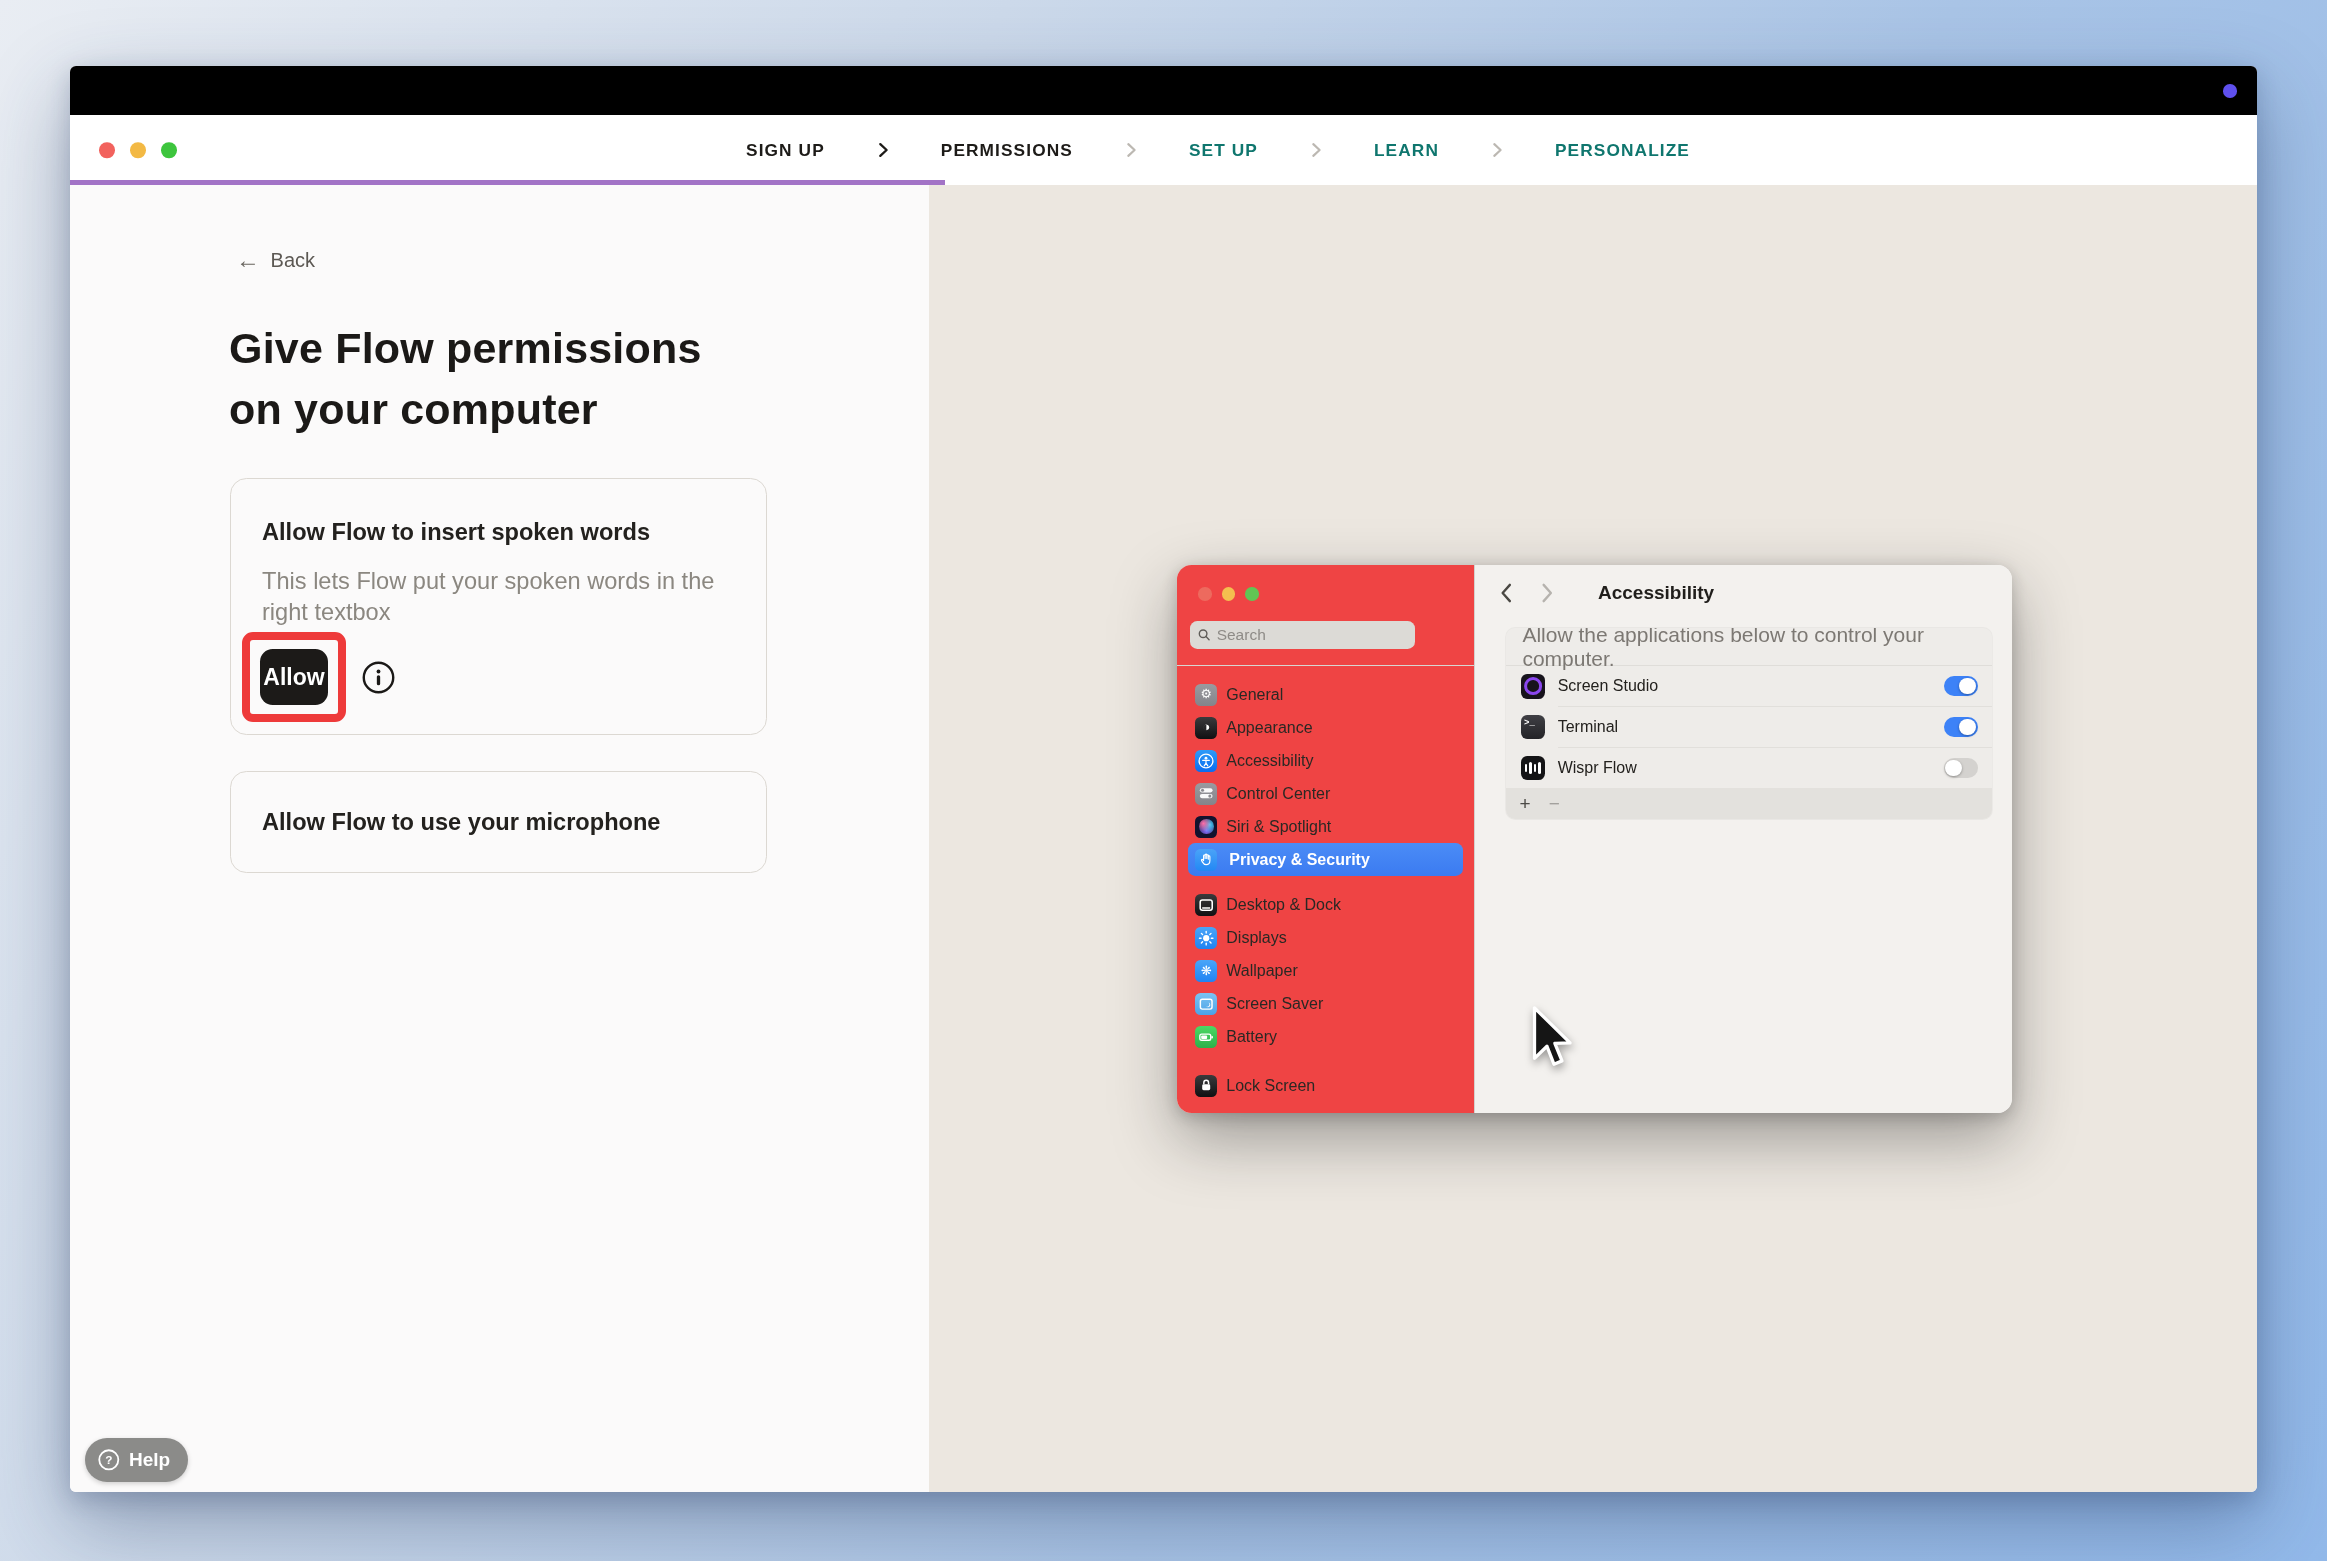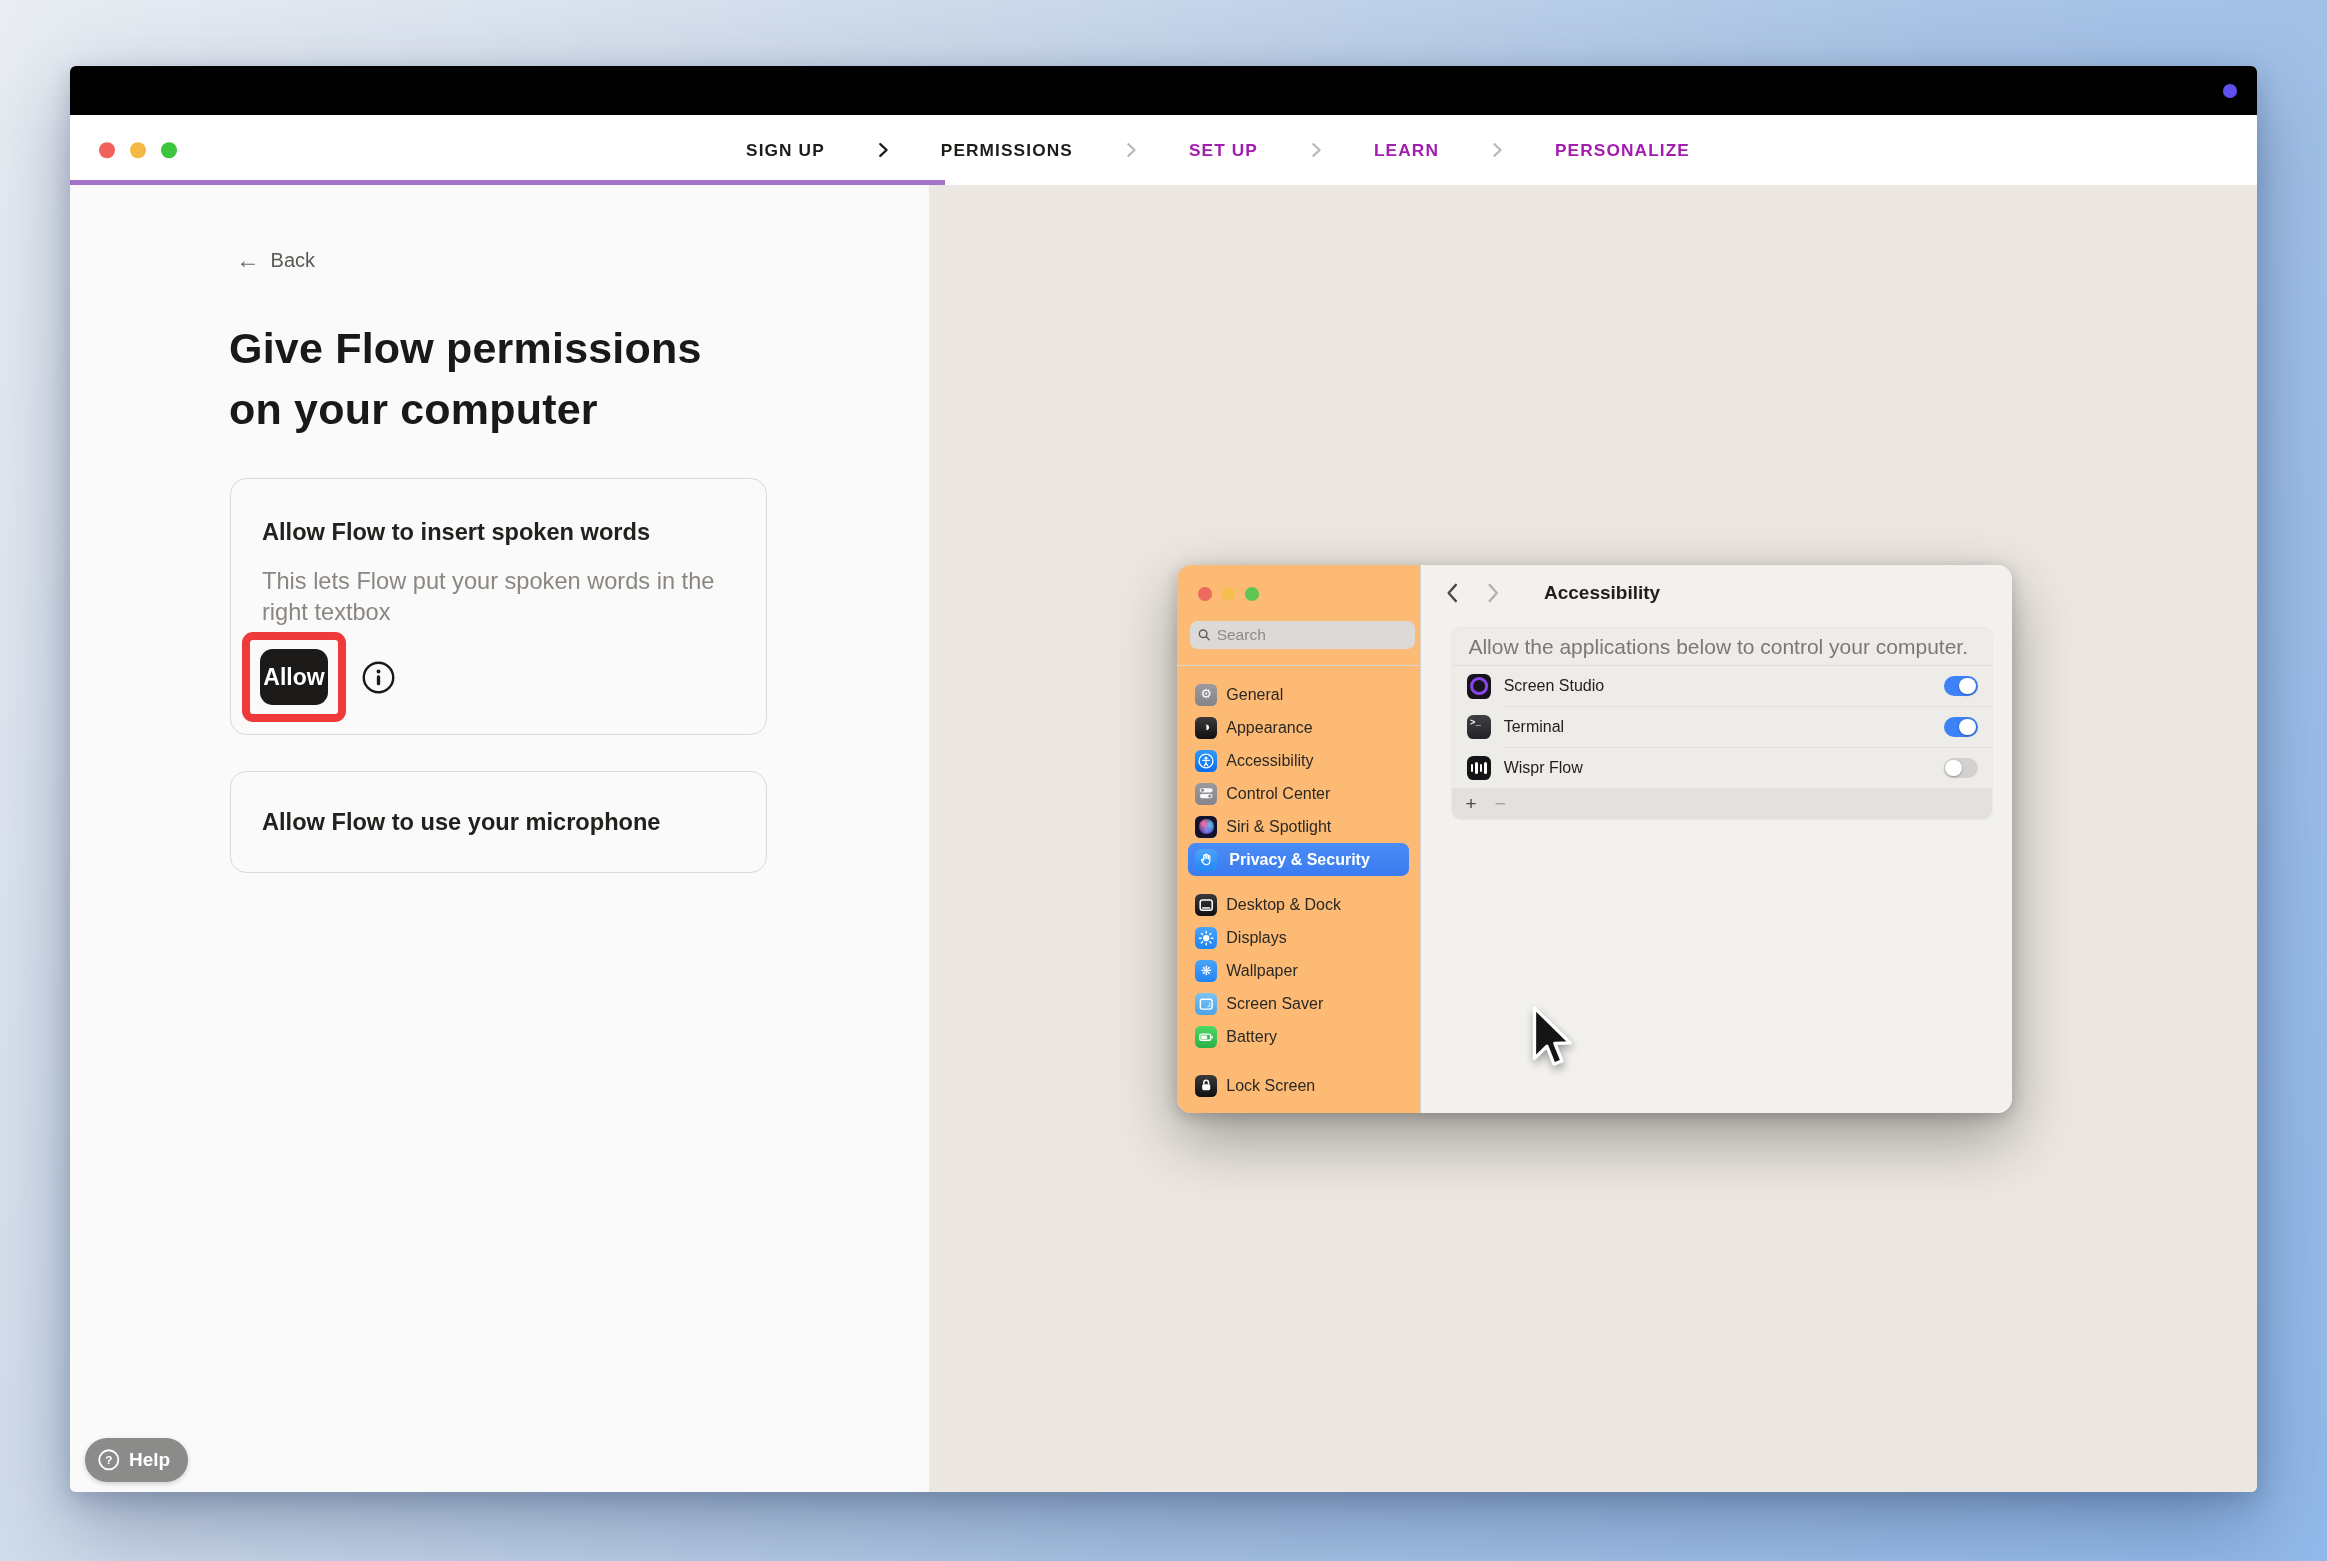--- a/index.html
+++ b/index.html
@@ -17,21 +17,21 @@
     border-radius:50%; background:#5f50ee; }
 
   .app-header { height:70px; background:#fff; position:relative; flex:none;
     display:flex; align-items:center; justify-content:center; }
   .traffic { position:absolute; left:29px; top:50%; transform:translateY(-50%);
     display:flex; gap:15.5px; }
   .traffic span { width:15.5px; height:15.5px; border-radius:50%; display:block; }
   .t-red{background:#f2625d;} .t-yellow{background:#f3b944;} .t-green{background:#3dc53d;}
 
   .stepper { display:flex; align-items:center; gap:49px; margin-left:109px; }
-  .step { font-size:17.3px; font-weight:bold; letter-spacing:1.1px; color:#a21caf; }
+  .step { font-size:17.3px; font-weight:bold; letter-spacing:1.1px; color:#0f766e; }
   .step.active { color:#1d1b18; }
   .chev svg { display:block; }
   .progress { position:absolute; left:0; bottom:0; width:875px; height:5.5px; background:#a273c6; }
 
   .content { flex:1; display:flex; }
   .left-pane { width:859px; background:#fbfafa; position:relative; flex:none; }
   .right-pane { flex:1; background:#ece7e0; position:relative; }
 
   
   .back-row { position:absolute; left:166px; top:64px; display:flex; align-items:center;
@@ -55,21 +55,21 @@
 
   .help-pill { position:absolute; left:14.5px; bottom:10px; height:44px; background:#8b8b89;
     border-radius:23.6px; display:flex; align-items:center; gap:8.2px; padding:0 18px 0 12.7px;
     color:#fff; font-size:19px; font-weight:bold; cursor:pointer;
     box-shadow:0 1.8px 5.5px rgba(0,0,0,.18); }
 
   
   .settings { position:absolute; left:248px; top:380px; width:835px; height:548px;
     border-radius:14.5px; overflow:hidden; display:flex; background:#f3f1ee;
     box-shadow:0 25.5px 64px rgba(30,30,30,.38), 0 3.6px 14.5px rgba(30,30,30,.22); }
-  .sidebar { width:244px; flex:none; background:#fdba74; border-right:0.9px solid #d3d1ce;
+  .sidebar { width:298px; flex:none; background:#ef4444; border-right:0.9px solid #d3d1ce;
     position:relative; }
   .s-traffic { position:absolute; left:21px; top:22px; display:flex; gap:10px; }
   .s-traffic span { width:13.6px; height:13.6px; border-radius:50%; }
   .s-red{background:#ed6a5e;} .s-yellow{background:#f4bf4f;} .s-green{background:#61c554;}
   .search-box { position:absolute; left:12.7px; top:56px; width:225px; height:28px;
     background:#dcdad6; border-radius:7.3px; display:flex; align-items:center; gap:6.4px;
     padding:0 8.2px; }
   .search-box input { border:none; background:transparent; outline:none; width:100%;
     font-size:15.5px; color:#4a4844; font-family:"Liberation Sans", sans-serif; }
   .search-box input::placeholder { color:#8e8b87; }

